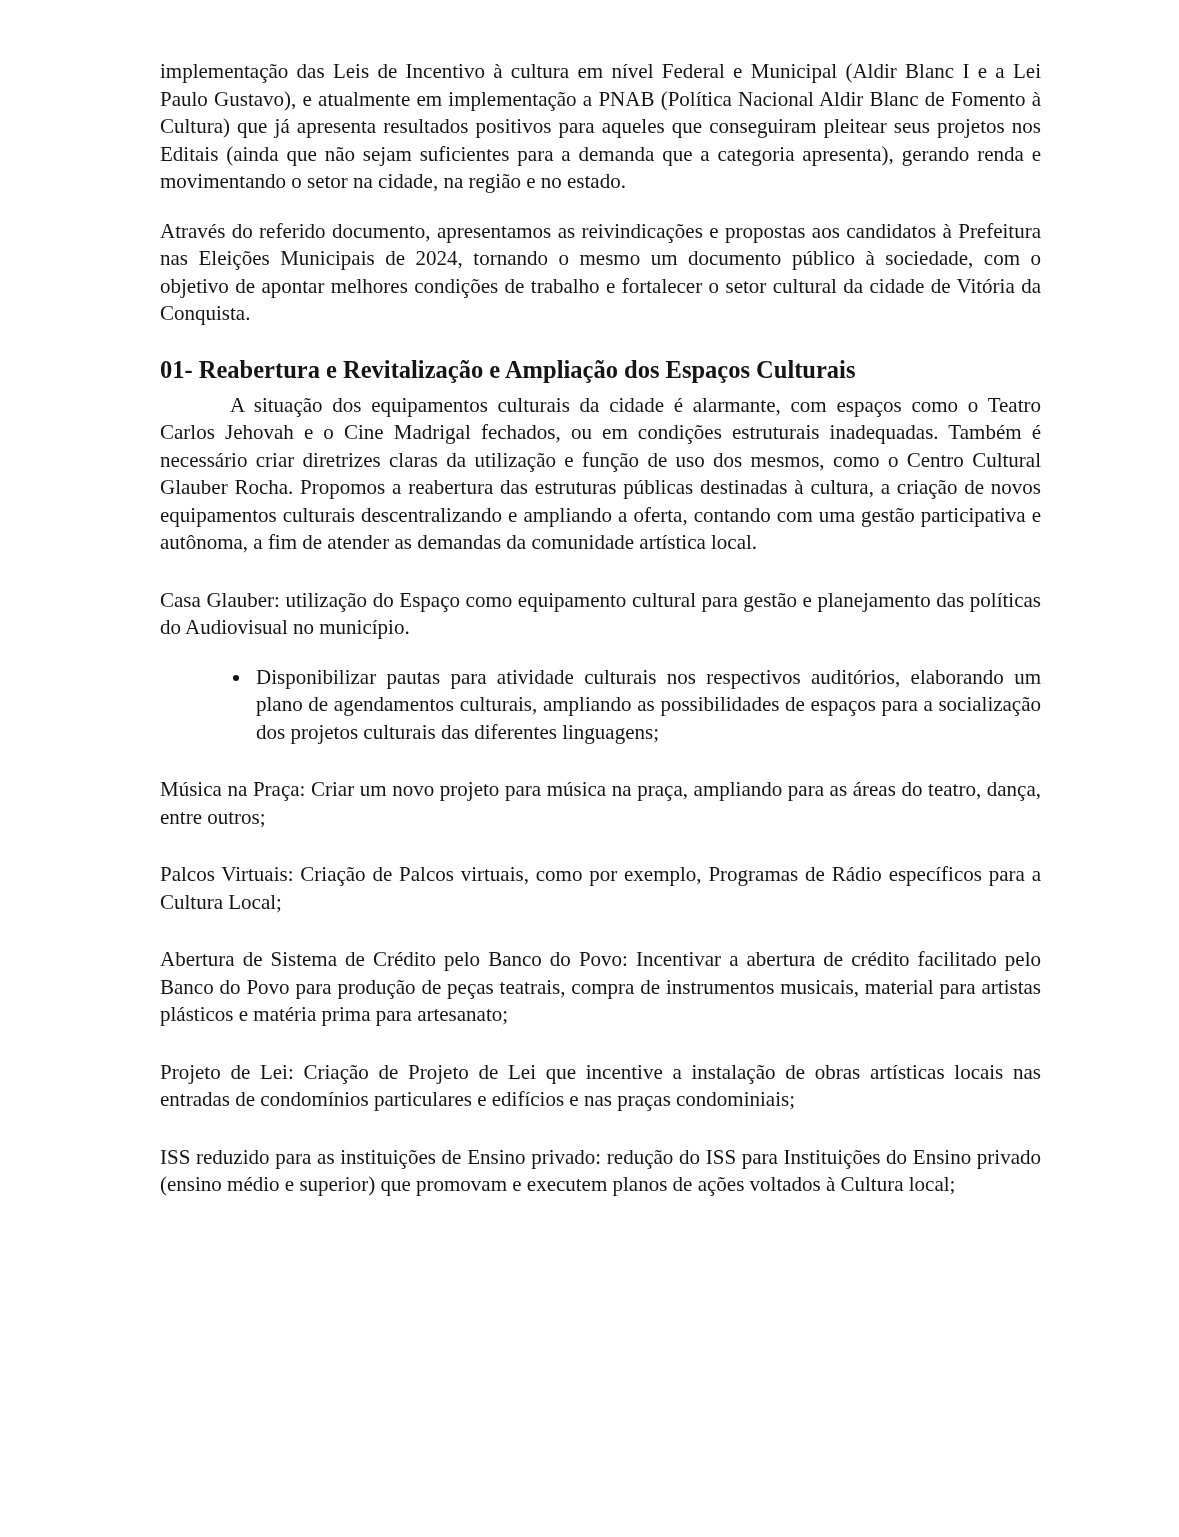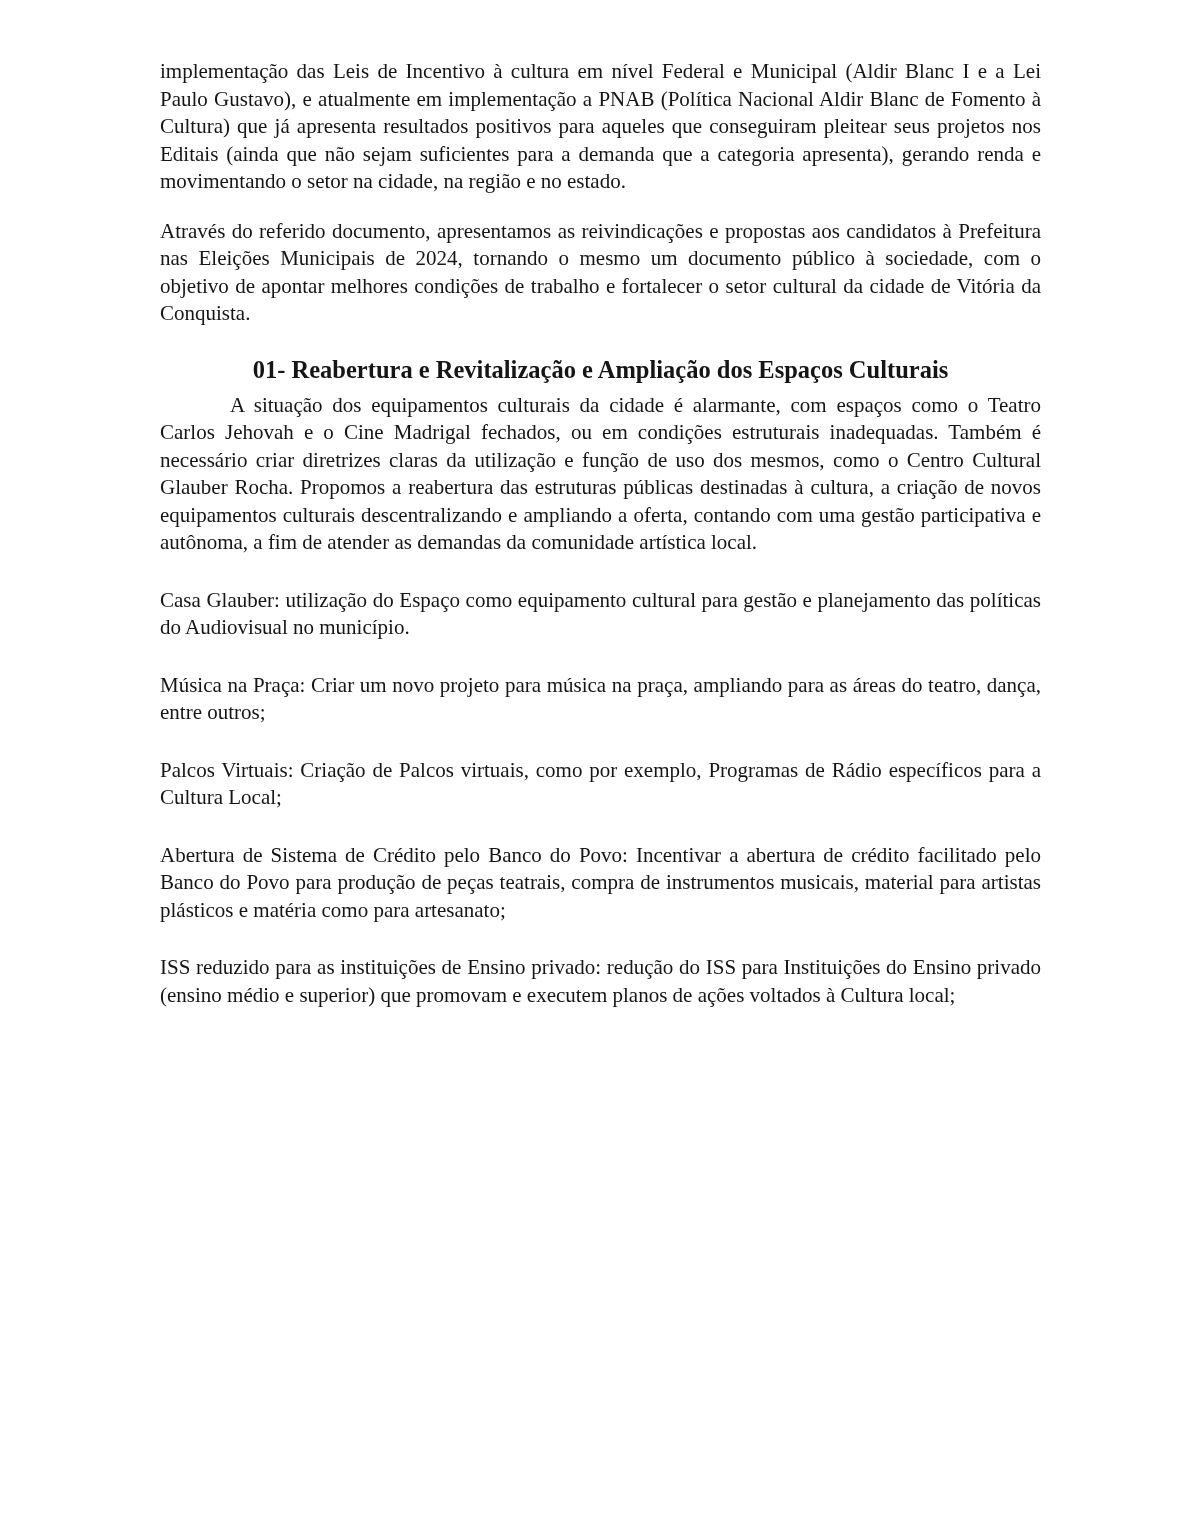--- a/index.html
+++ b/index.html
@@ -24,21 +24,21 @@
     margin: 0 0 22px 0;
     text-align: justify;
   }
   .para.indent {
     text-indent: 70px;
   }
   .heading {
     font-size: 24.5px;
     font-weight: bold;
     margin: 26px 0 6px 0;
-    text-align: center;
+    text-align: left;
   }
   .item {
     margin-top: 30px;
   }
   .item-lead {
     font-weight: normal;
   }
   ul.bullets {
     margin: 0 0 22px 0;
     padding: 0;
@@ -61,36 +61,43 @@
 
   <h1 class="heading">01- Reabertura e Revitalização e Ampliação dos Espaços Culturais</h1>
 
   <p class="para indent">A situação dos equipamentos culturais da cidade é alarmante, com espaços como o Teatro Carlos Jehovah e o Cine Madrigal fechados, ou em condições estruturais inadequadas. Também é necessário criar diretrizes claras da utilização e função de uso dos mesmos, como o Centro Cultural Glauber Rocha. Propomos a reabertura das estruturas públicas destinadas à cultura, a criação de novos equipamentos culturais descentralizando e ampliando a oferta, contando com uma gestão participativa e autônoma, a fim de atender as demandas da comunidade artística local.</p>
 
   <p class="para item">
     <strong class="item-lead">Casa Glauber:</strong>
     <span>utilização do Espaço como equipamento cultural para gestão e planejamento das políticas do Audiovisual no município.</span>
   </p>
 
+  <ul class="bullets">
+    <li>Disponibilizar pautas para atividade culturais nos respectivos auditórios, elaborando um plano de agendamentos culturais, ampliando as possibilidades de espaços para a socialização dos projetos culturais das diferentes linguagens;</li>
+  </ul>
 
   <p class="para item">
     <strong class="item-lead">Música na Praça:</strong>
     <span>Criar um novo projeto para música na praça, ampliando para as áreas do teatro, dança, entre outros;</span>
   </p>
 
   <p class="para item">
     <strong class="item-lead">Palcos Virtuais:</strong>
     <span>Criação de Palcos virtuais, como por exemplo, Programas de Rádio específicos para a Cultura Local;</span>
   </p>
 
 
   <p class="para item">
     <strong class="item-lead">Abertura de Sistema de Crédito pelo Banco do Povo:</strong>
-    <span>Incentivar a abertura de crédito facilitado pelo Banco do Povo para produção de peças teatrais, compra de instrumentos musicais, material para artistas plásticos e matéria como para artesanato;</span>
+    <span>Incentivar a abertura de crédito facilitado pelo Banco do Povo para produção de peças teatrais, compra de instrumentos musicais, material para artistas plásticos e matéria prima para artesanato;</span>
   </p>
 
+  <p class="para item">
+    <strong class="item-lead">Projeto de Lei:</strong>
+    <span>Criação de Projeto de Lei que incentive a instalação de obras artísticas locais nas entradas de condomínios particulares e edifícios e nas praças condominiais;</span>
+  </p>
 
   <p class="para item">
     <strong class="item-lead">ISS reduzido para as instituições de Ensino privado:</strong>
     <span>redução do ISS para Instituições do Ensino privado (ensino médio e superior) que promovam e executem planos de ações voltados à Cultura local;</span>
   </p>
 
 </div>
 
 </body></html>

